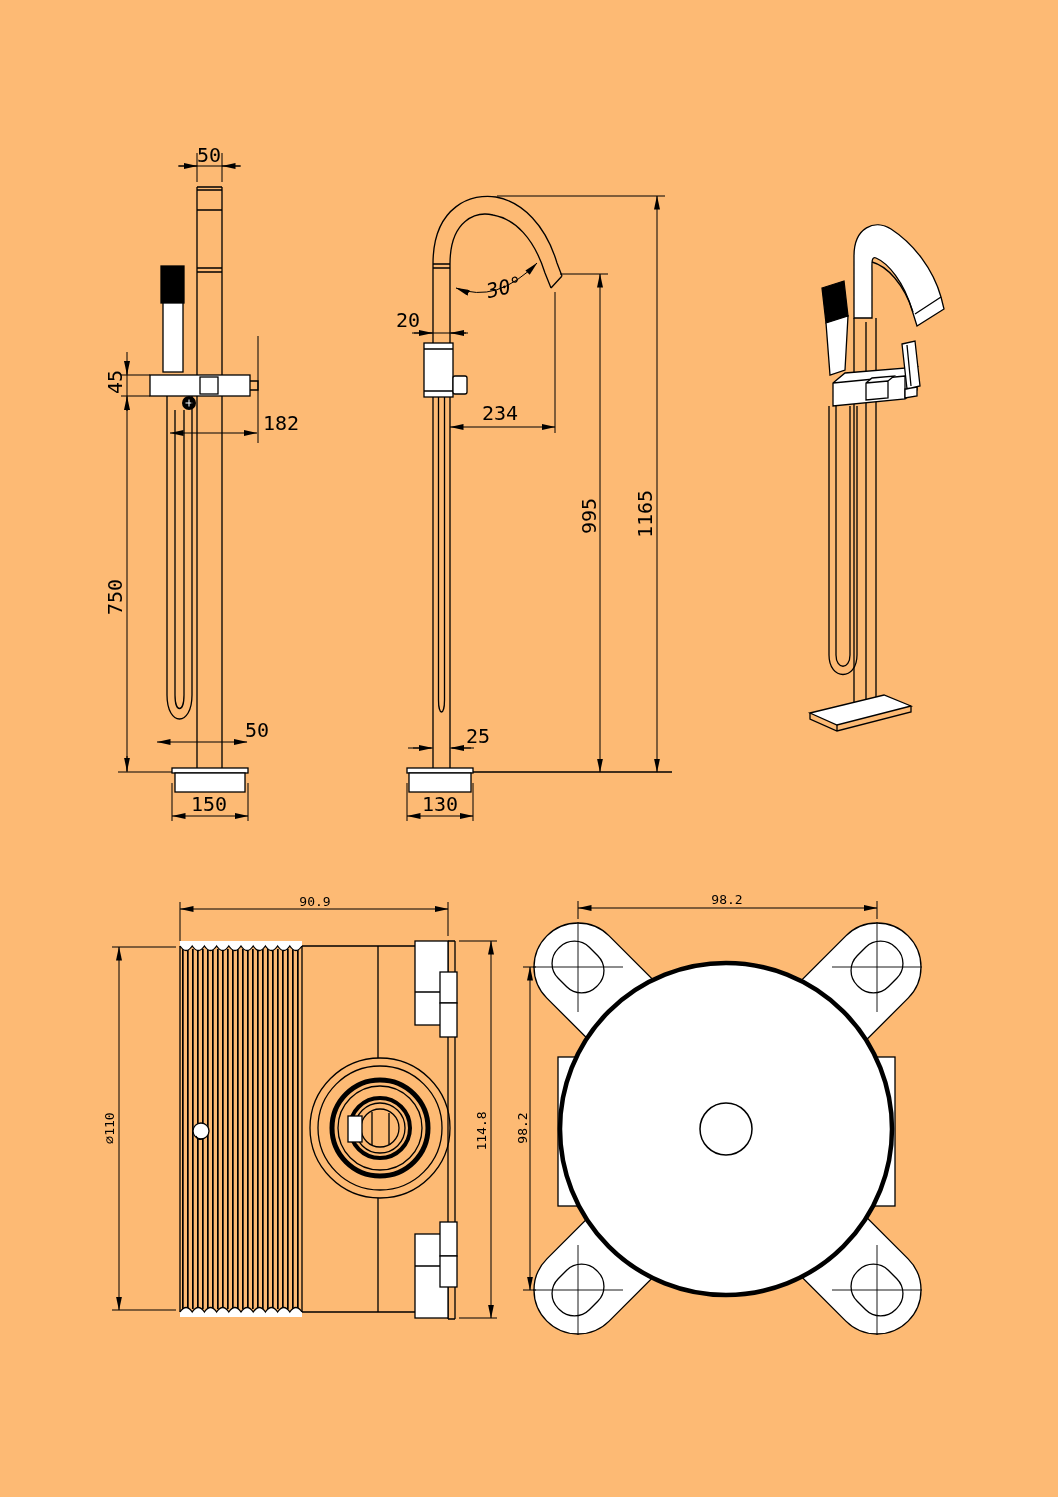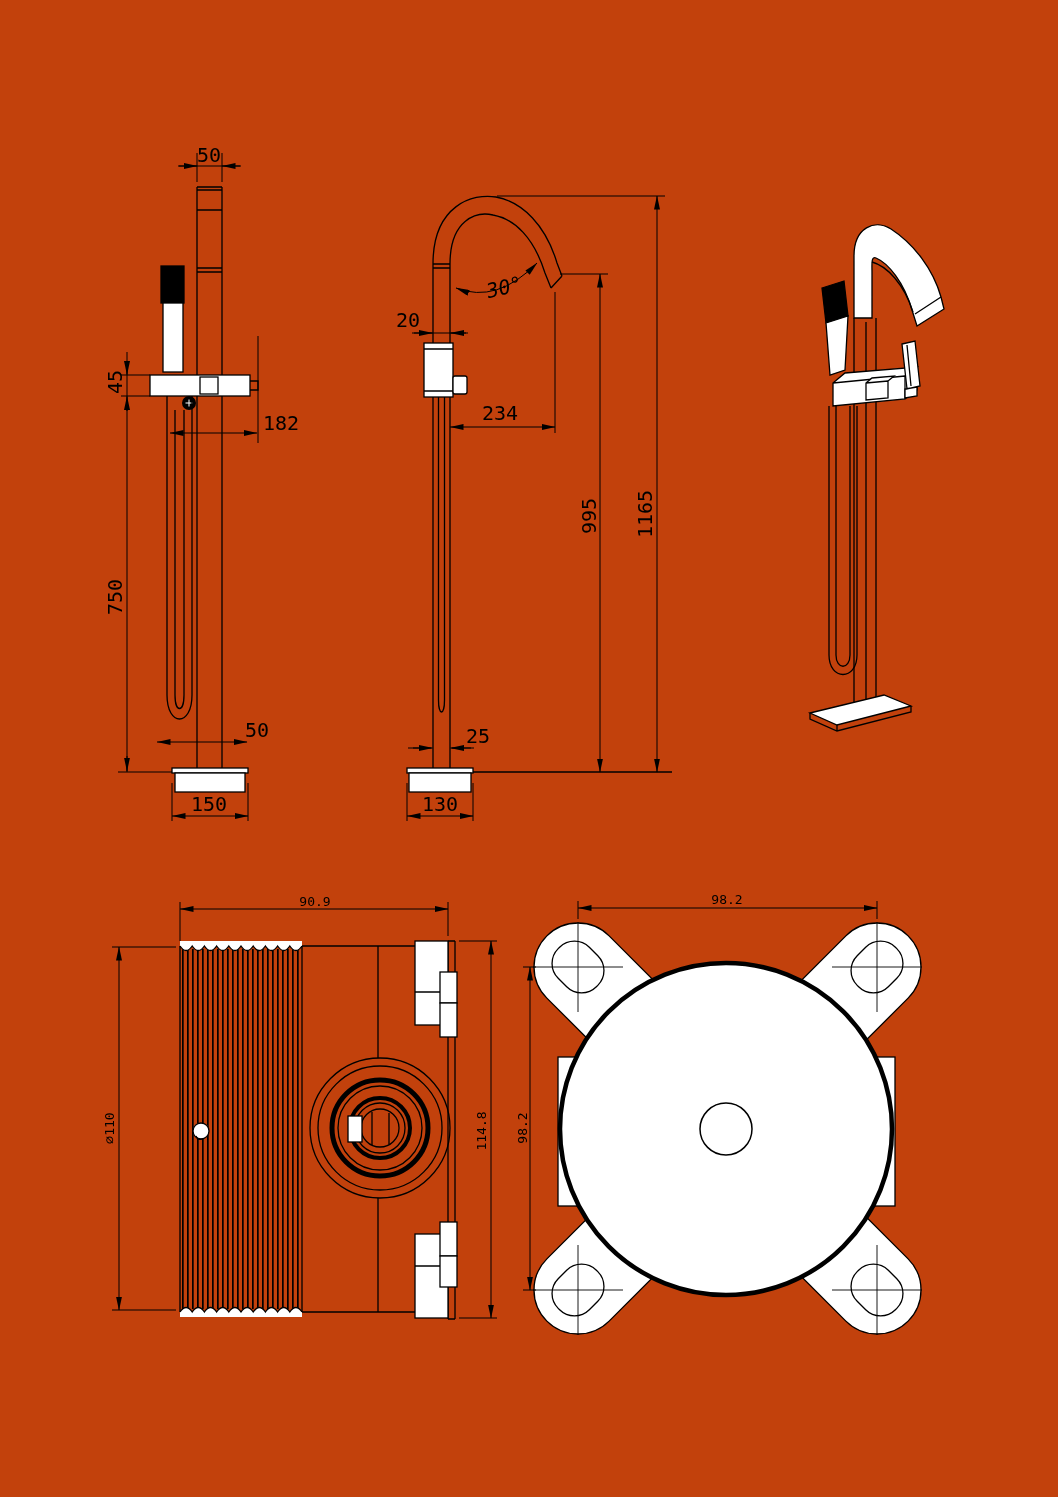--- a/index.html
+++ b/index.html
@@ -1,16 +1,16 @@
 <!DOCTYPE html>
 <html><head>
 <meta charset="utf-8">
 <style>
   html,body{margin:0;padding:0;background:#ffffff;}
-  .page{width:1058px;height:1497px;position:relative;background:#c2410c;overflow:hidden;}
+  .page{width:1058px;height:1497px;position:relative;background:#fdba74;overflow:hidden;}
   svg{display:block;}
   svg{stroke-linecap:butt;stroke-linejoin:miter;}
   .geo{stroke:#000;fill:none;stroke-width:1.3;}
   .dim{stroke:#000;fill:none;stroke-width:1;}
   .dimtext{font-family:"DejaVu Sans Mono","Liberation Mono",monospace;fill:#000;stroke:none;}
   .t1{font-size:20px;}
   .t2{font-size:13px;}
 </style>
 </head>
 <body>

